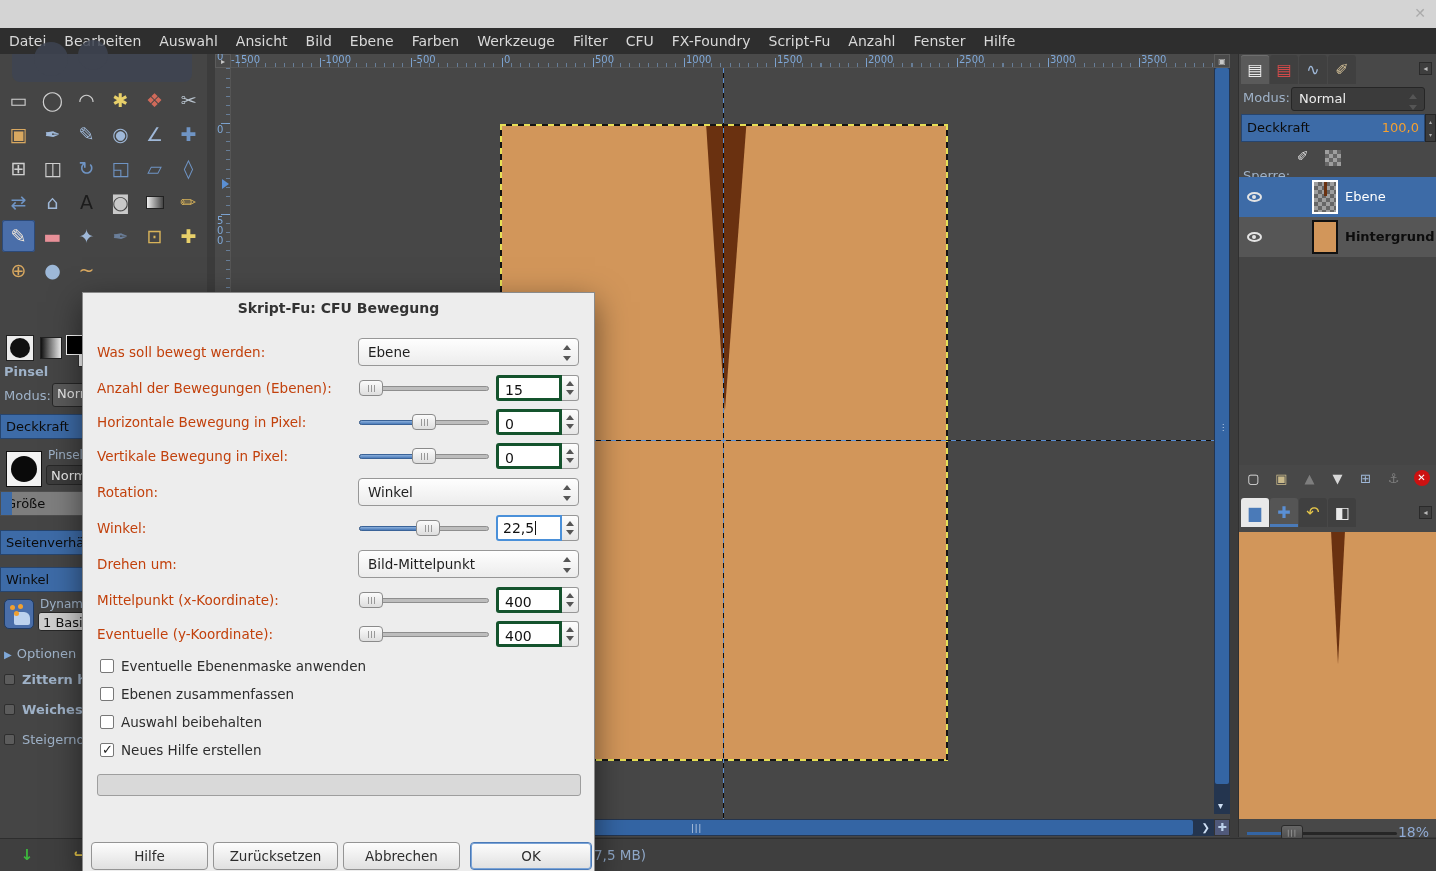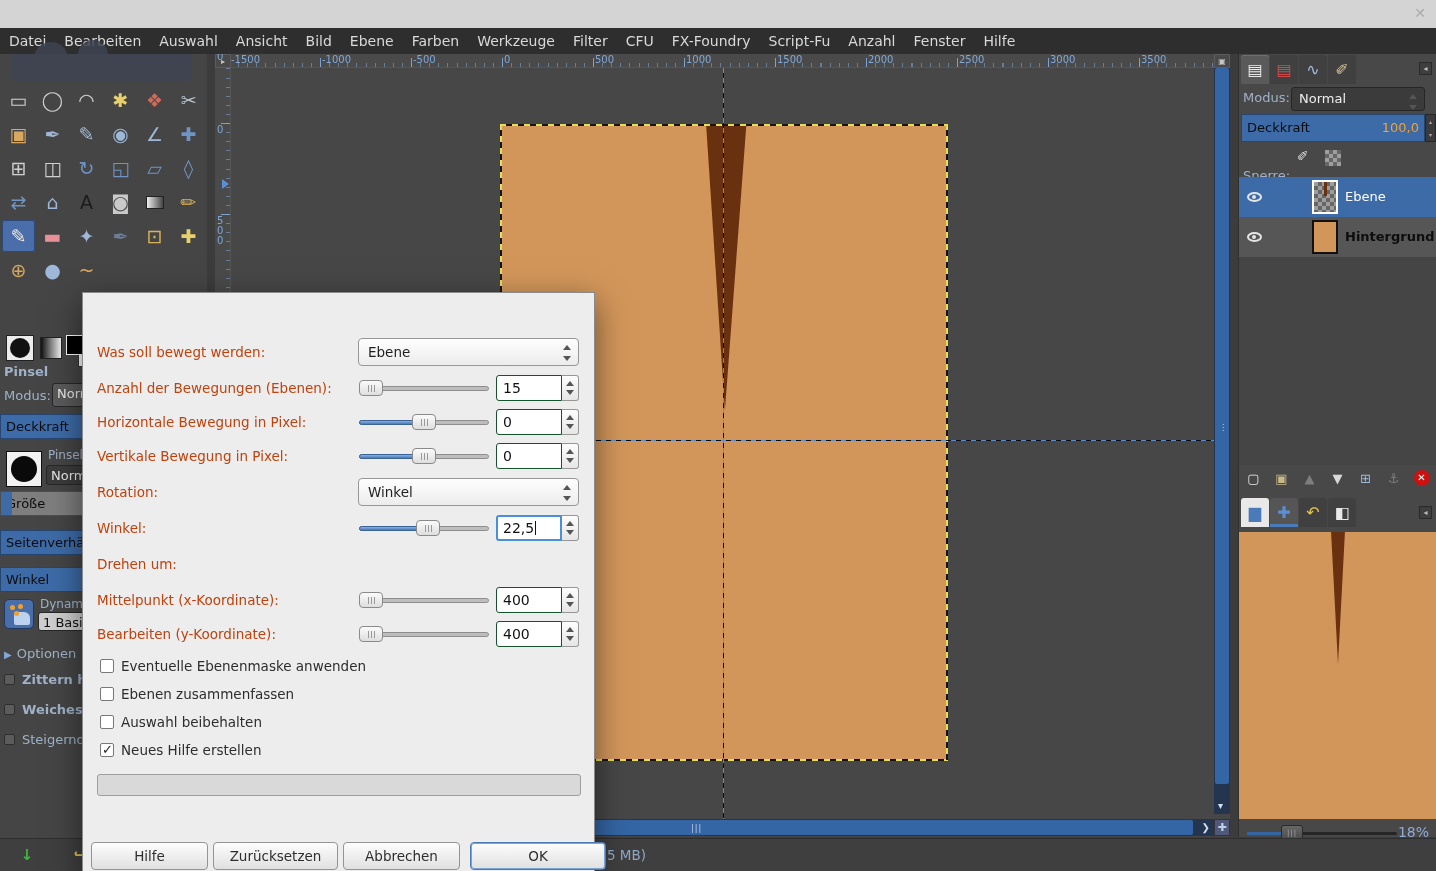--- a/index.html
+++ b/index.html
@@ -115,21 +115,21 @@
   .dlg-label { position:absolute; left:14px; top:6px; font-size:13.5px; color:#c2410c; }
   .gtk-select { position:absolute; left:275px; top:0; width:221px; height:28px; background:linear-gradient(#fefefe,#ececec); border:1px solid #979797; border-radius:4px; }
   .gtk-select .txt { position:absolute; left:9px; top:5px; font-size:13.5px; color:#1e1e1e; }
   .updown { position:absolute; right:4px; top:4px; width:14px; height:20px; }
   .updown:before { content:""; position:absolute; left:3px; top:2px; border-left:4px solid transparent; border-right:4px solid transparent; border-bottom:5px solid #555; }
   .updown:after { content:""; position:absolute; left:3px; bottom:2px; border-left:4px solid transparent; border-right:4px solid transparent; border-top:5px solid #555; }
   .sl-track { position:absolute; left:276px; top:12px; width:130px; height:5px; background:#bdbdbd; border:1px solid #8e8e8e; border-radius:3px; }
   .sl-fill { position:absolute; left:276px; top:12px; height:5px; background:linear-gradient(#8cb0dc,#4a7ab8); border:1px solid #3a6398; border-radius:3px; }
   .sl-handle { position:absolute; top:6px; width:24px; height:16px; background:linear-gradient(#fbfbfb,#dedede); border:1px solid #8a8a8a; border-radius:4px; }
   .sl-handle:after { content:""; position:absolute; left:8px; top:4px; width:1px; height:7px; background:#999; box-shadow:3px 0 0 #999, 6px 0 0 #999; }
-  .val-box { position:absolute; left:413px; top:1px; width:66px; height:26px; background:#fff; border:1px solid #14532d; border-radius:3px 0 0 3px; font-size:14px; color:#111; padding:4px 0 8px 6px; }
+  .val-box { position:absolute; left:413px; top:1px; width:66px; height:26px; background:#fff; border:3px solid #14532d; border-radius:3px 0 0 3px; font-size:14px; color:#111; padding:4px 0 8px 6px; }
   .val-box.focused { border:2px solid #4a90d9; padding:3px 0 0 5px; }
   .caret { display:inline-block; width:1px; height:14px; background:#111; vertical-align:-2px; margin-left:1px; }
   .spin-col { position:absolute; left:479px; top:1px; width:17px; height:26px; background:linear-gradient(#fdfdfd,#e6e6e6); border:1px solid #979797; border-left:none; border-radius:0 3px 3px 0; }
   .spin-col:before { content:""; position:absolute; left:4px; top:5px; border-left:4px solid transparent; border-right:4px solid transparent; border-bottom:5px solid #555; }
   .spin-col:after { content:""; position:absolute; left:4px; bottom:5px; border-left:4px solid transparent; border-right:4px solid transparent; border-top:5px solid #555; }
   .dlg-check { position:absolute; left:17px; width:480px; height:22px; }
   .cbox { position:absolute; left:0; top:2px; width:14px; height:14px; background:#fff; border:1px solid #787878; border-radius:2px; }
   .cbox.checked:after { content:"✓"; position:absolute; left:1px; top:-2px; font-size:13px; color:#222; font-weight:bold; }
   .dlg-check .clab { position:absolute; left:21px; top:1px; font-size:13.5px; color:#2d2d2d; }
   #progressbar { position:absolute; left:14px; top:481px; width:484px; height:22px; background:#d9d9d9; border:1px solid #9e9e9e; border-radius:3px; }
@@ -463,20 +463,21 @@
         <div class="nav-btn2" style="left: 6px;">−</div>
         <div class="nav-btn2" style="left: 36px;">+</div>
         <div class="nav-btn2" style="left: 66px;">1</div>
         <div class="nav-btn2" style="left: 96px;">⊞</div>
         <div class="nav-btn2" style="left: 126px;">⊟</div>
         <div class="nav-btn2" style="left: 156px;">⊡</div>
       </div>
   </div>
 
   <div id="dialog">
+    <div id="dialog-title">Skript-Fu: CFU Bewegung</div>
     <div id="dlg-rows">
         <div class="dlg-row" style="top: 45px;">
           <span class="dlg-label">Was soll bewegt werden:</span>
           <div class="gtk-select">
             <span class="txt">Ebene</span>
             <span class="updown"></span>
           </div>
         </div>
         <div class="dlg-row" style="top: 81px;">
           <span class="dlg-label">Anzahl der Bewegungen (Ebenen):</span>
@@ -511,30 +512,34 @@
         <div class="dlg-row" style="top: 221px;">
           <span class="dlg-label">Winkel:</span>
           <div class="sl-track"></div>
           <div class="sl-fill" style="width: 69px;"></div>
           <div class="sl-handle" style="left: 333px;"></div>
           <div class="val-box focused">22,5<span class="caret"></span></div>
           <div class="spin-col"></div>
         </div>
         <div class="dlg-row" style="top: 257px;">
           <span class="dlg-label">Drehen um:</span>
+          <div class="gtk-select">
+            <span class="txt">Bild-Mittelpunkt</span>
+            <span class="updown"></span>
+          </div>
         </div>
         <div class="dlg-row" style="top: 293px;">
           <span class="dlg-label">Mittelpunkt (x-Koordinate):</span>
           <div class="sl-track"></div>
           <div class="sl-handle" style="left: 276px;"></div>
           <div class="val-box">400</div>
           <div class="spin-col"></div>
         </div>
         <div class="dlg-row" style="top: 327px;">
-          <span class="dlg-label">Bearbeiten (y-Koordinate):</span>
+          <span class="dlg-label">Eventuelle (y-Koordinate):</span>
           <div class="sl-track"></div>
           <div class="sl-handle" style="left: 276px;"></div>
           <div class="val-box">400</div>
           <div class="spin-col"></div>
         </div>
       </div>
     <div id="dlg-checks">
         <div class="dlg-check" style="top: 364px;">
           <span class="cbox"></span>
           <span class="clab">Eventuelle Ebenenmaske anwenden</span>
@@ -550,21 +555,21 @@
         <div class="dlg-check" style="top: 448px;">
           <span class="cbox checked"></span>
           <span class="clab">Neues Hilfe erstellen</span>
         </div>
       </div>
     <div id="progressbar"></div>
     <div id="dlg-buttons">
         <div class="dlg-btn" style="left: 8px; width: 117px;">Hilfe</div>
         <div class="dlg-btn" style="left: 130px; width: 125px;">Zurücksetzen</div>
         <div class="dlg-btn" style="left: 260px; width: 117px;">Abbrechen</div>
-        <div class="dlg-btn focused" style="left: 387px; width: 136px;">OK</div>
+        <div class="dlg-btn focused" style="left: 387px; width: 122px;">OK</div>
       </div>
   </div>
 </div>
 
 <div id="statusbar">
   <div id="sb-icons">
       <span class="sb-icon" style="left: 18px; color: rgb(61, 184, 61); font-weight: bold;">↓</span>
       <span class="sb-icon" style="left: 71px; color: rgb(232, 200, 74); font-weight: bold;">↪</span>
       <span class="sb-icon" style="left: 124px;"><span class="del-circle">✕</span></span>
       <span class="sb-icon" style="left: 177px; color: rgb(232, 200, 74); font-weight: bold;">↺</span>

